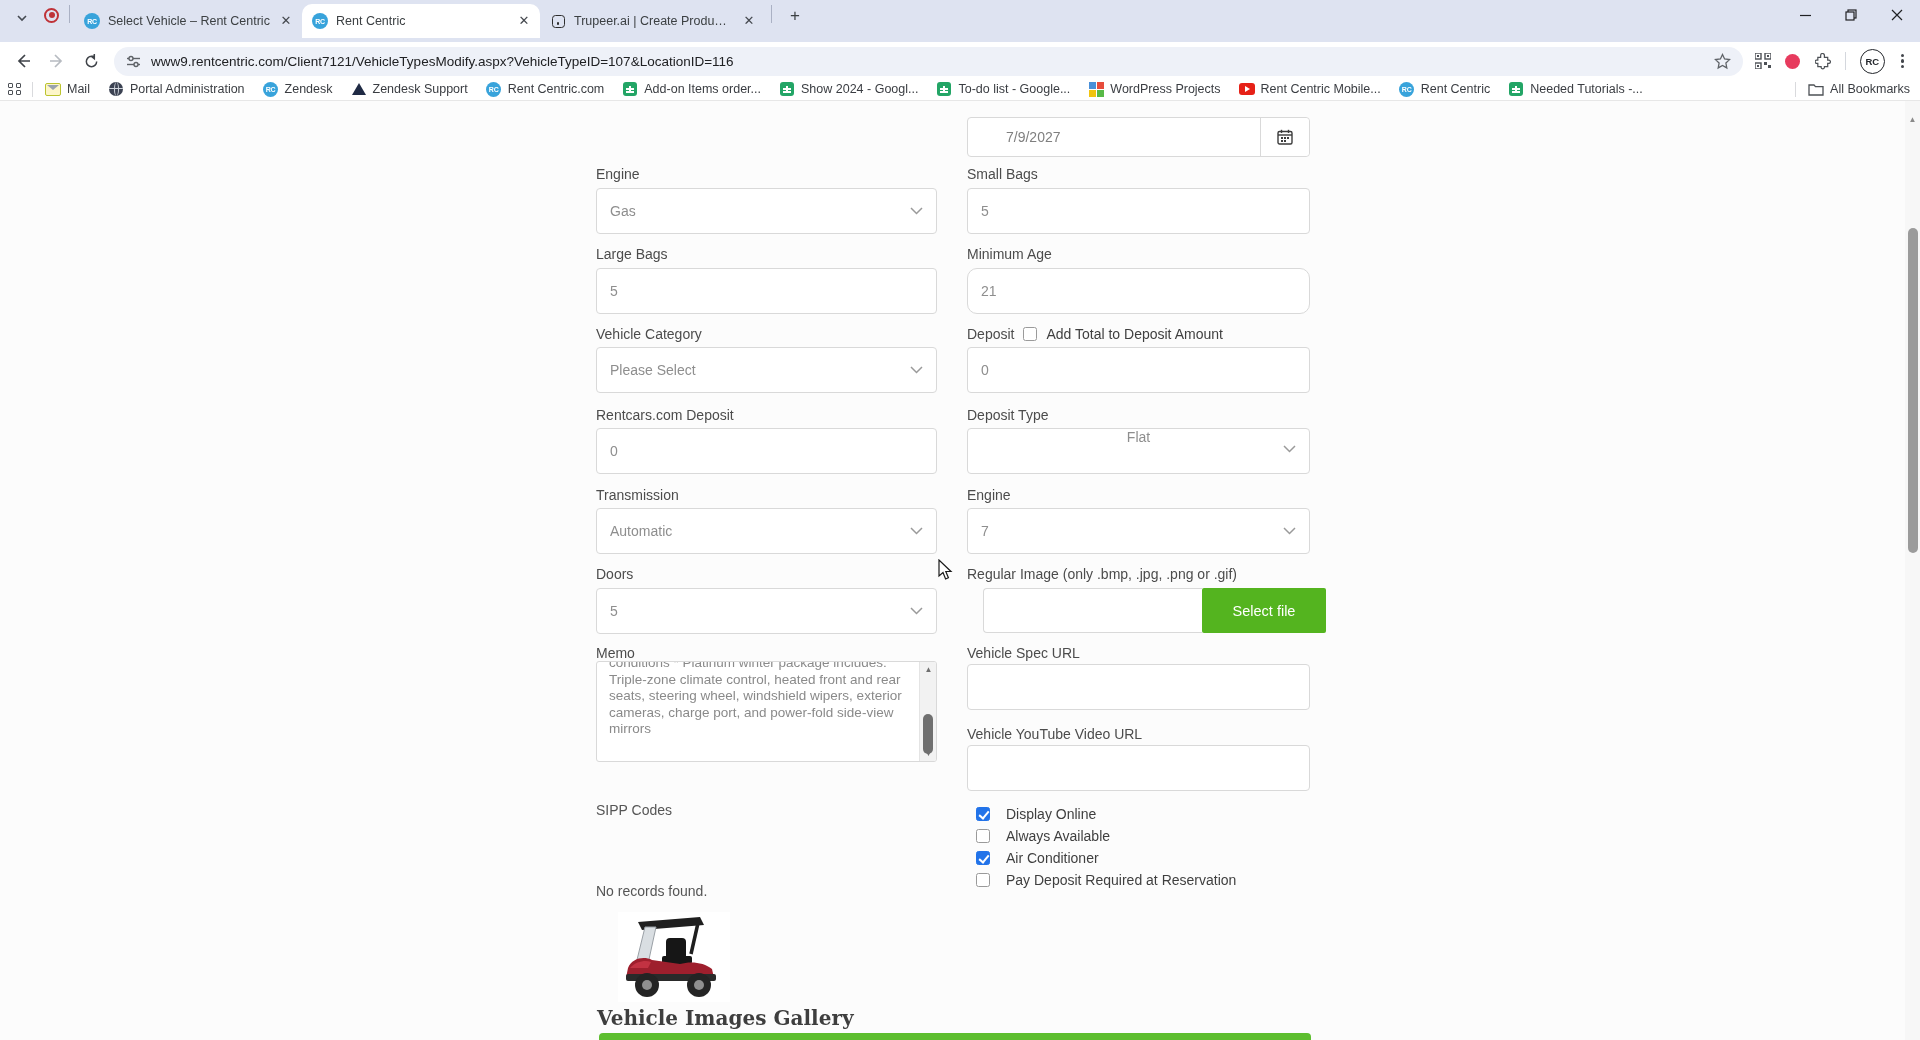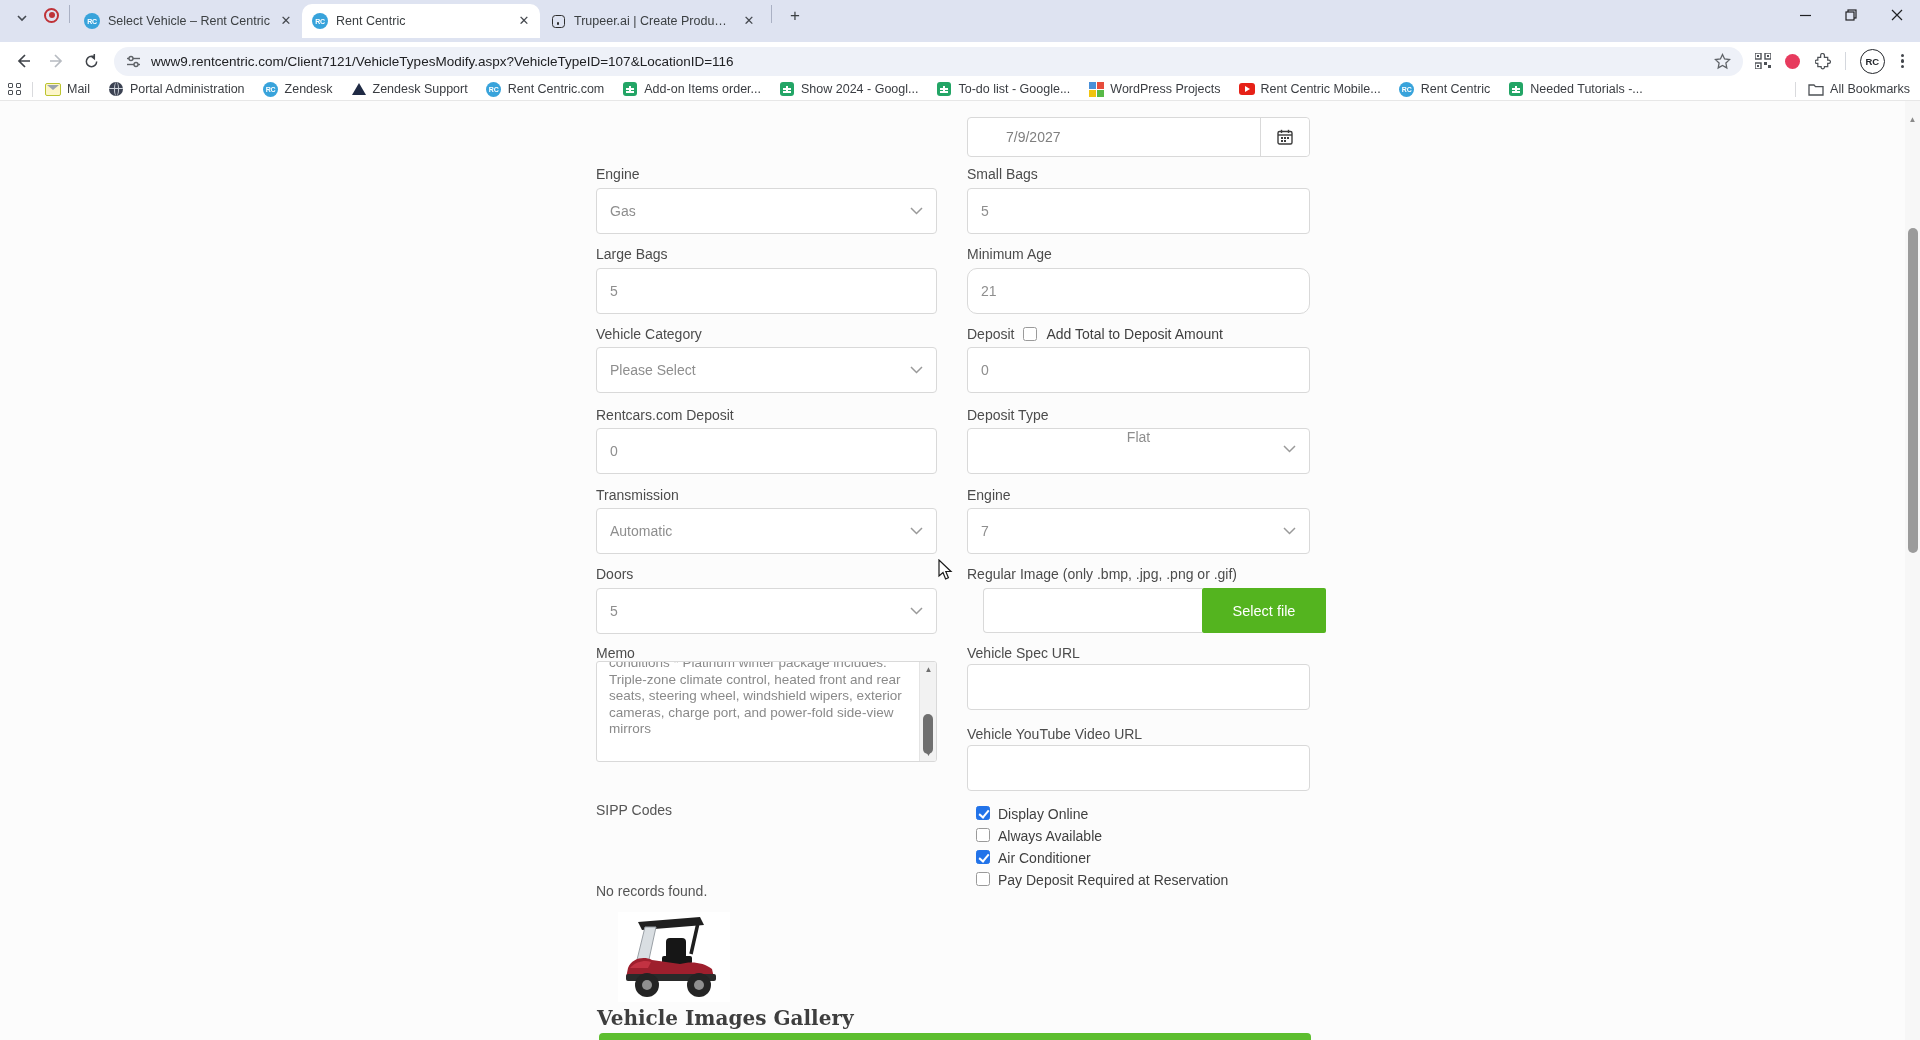--- a/index.html
+++ b/index.html
@@ -70,21 +70,21 @@
   .file-group { display:flex; height:45px;margin-left:16px; }
   .file-input { flex:1; background:#fff; border:1px solid #d9d9d9; border-right:none; border-radius:4px 0 0 4px; }
   .file-btn { width:124px; background:#54b41f; color:#fff; font-size:14.5px; display:flex; align-items:center; justify-content:center; border-radius:2px; }
   .memo-box { background:#fff; border:1px solid #d9d9d9; border-radius:3px; height:101px; display:flex; overflow:hidden; }
   .memo-text { flex:1; padding:0 6px 0 12px; font-size:13.5px; color:#8a8a8a; line-height:16.5px; overflow:hidden; }
   .memo-text > div { margin-top:-7px; }
   .memo-sb { width:17px; background:#f2f2f2; border-left:1px solid #e4e4e4; position:relative; }
   .memo-sb .sb-up,.memo-sb .sb-down { position:absolute; left:0; width:17px; height:15px; display:flex; align-items:center; justify-content:center; color:#6f6f6f; font-size:8px; }
   .memo-sb .sb-up { top:0; } .memo-sb .sb-down { bottom:0; }
   .memo-sb .sb-thumb { position:absolute; left:3px; width:10px; background:#6f6f6f; border-radius:5px; }
-  .cb-row { display:flex; gap:8px; font-size:14px; color:#3f3f3f; }
+  .cb-row { display:flex; align-items:center; gap:16px; font-size:14px; color:#3f3f3f; }
   .cb { width:14px; height:14px; border:1.4px solid #9a9a9a; border-radius:2.5px; background:#fff; flex:none; position:relative; }
   .cb.checked { background:#2273e9; border-color:#2273e9; }
   .cb.checked:before { content:""; position:absolute; left:4px; top:1px; width:4px; height:8px; border:solid #fff; border-width:0 2px 2px 0; transform:rotate(40deg); }
   .gallery-h { font-family:"DejaVu Serif","Liberation Serif",serif; font-weight:bold; font-size:20px; color:#3e3e3e; }
   .green-bar { background:#5dbe2f; border-radius:4px 4px 0 0; height:8px; }
   .page-sb { position:absolute; right:0; top:0; width:15px; height:939px; background:#f7f7f7; }
   .page-sb .thumb { position:absolute; left:2.5px; width:10px; border-radius:5px; background:#9b9b9b; }
   .page-sb .up { position:absolute; top:14px; left:0; width:15px; text-align:center; font-size:8px; color:#8a8a8a; }
   svg { display:block; }
 </style>

